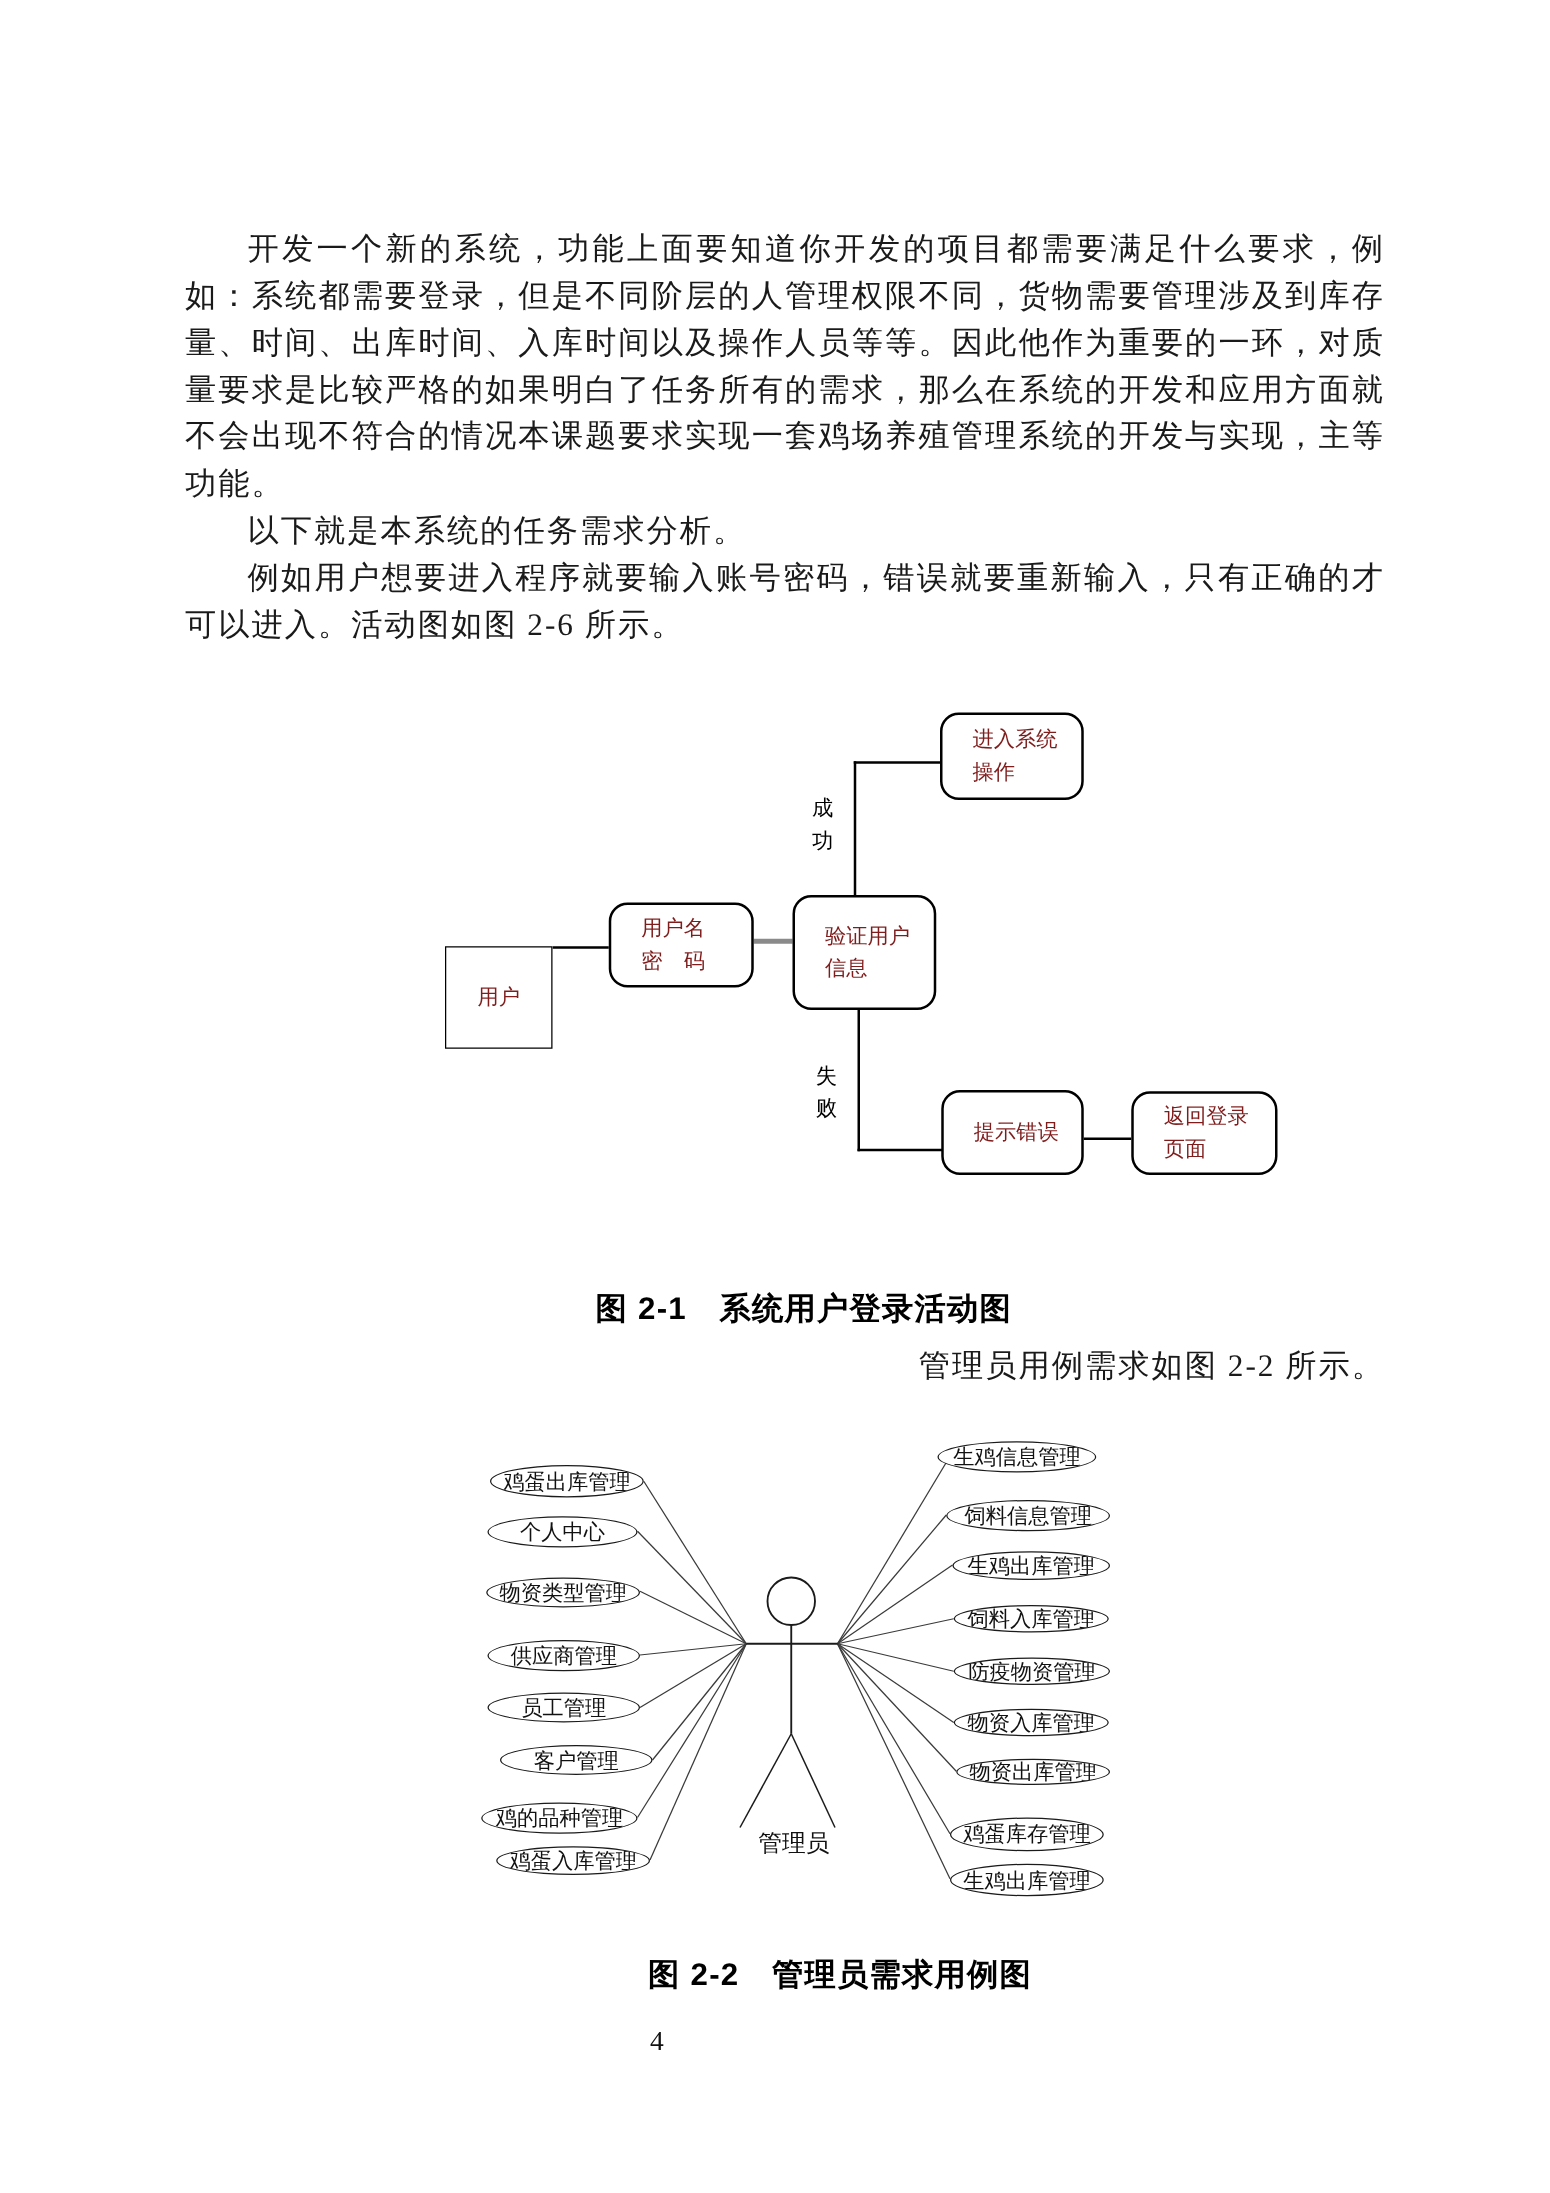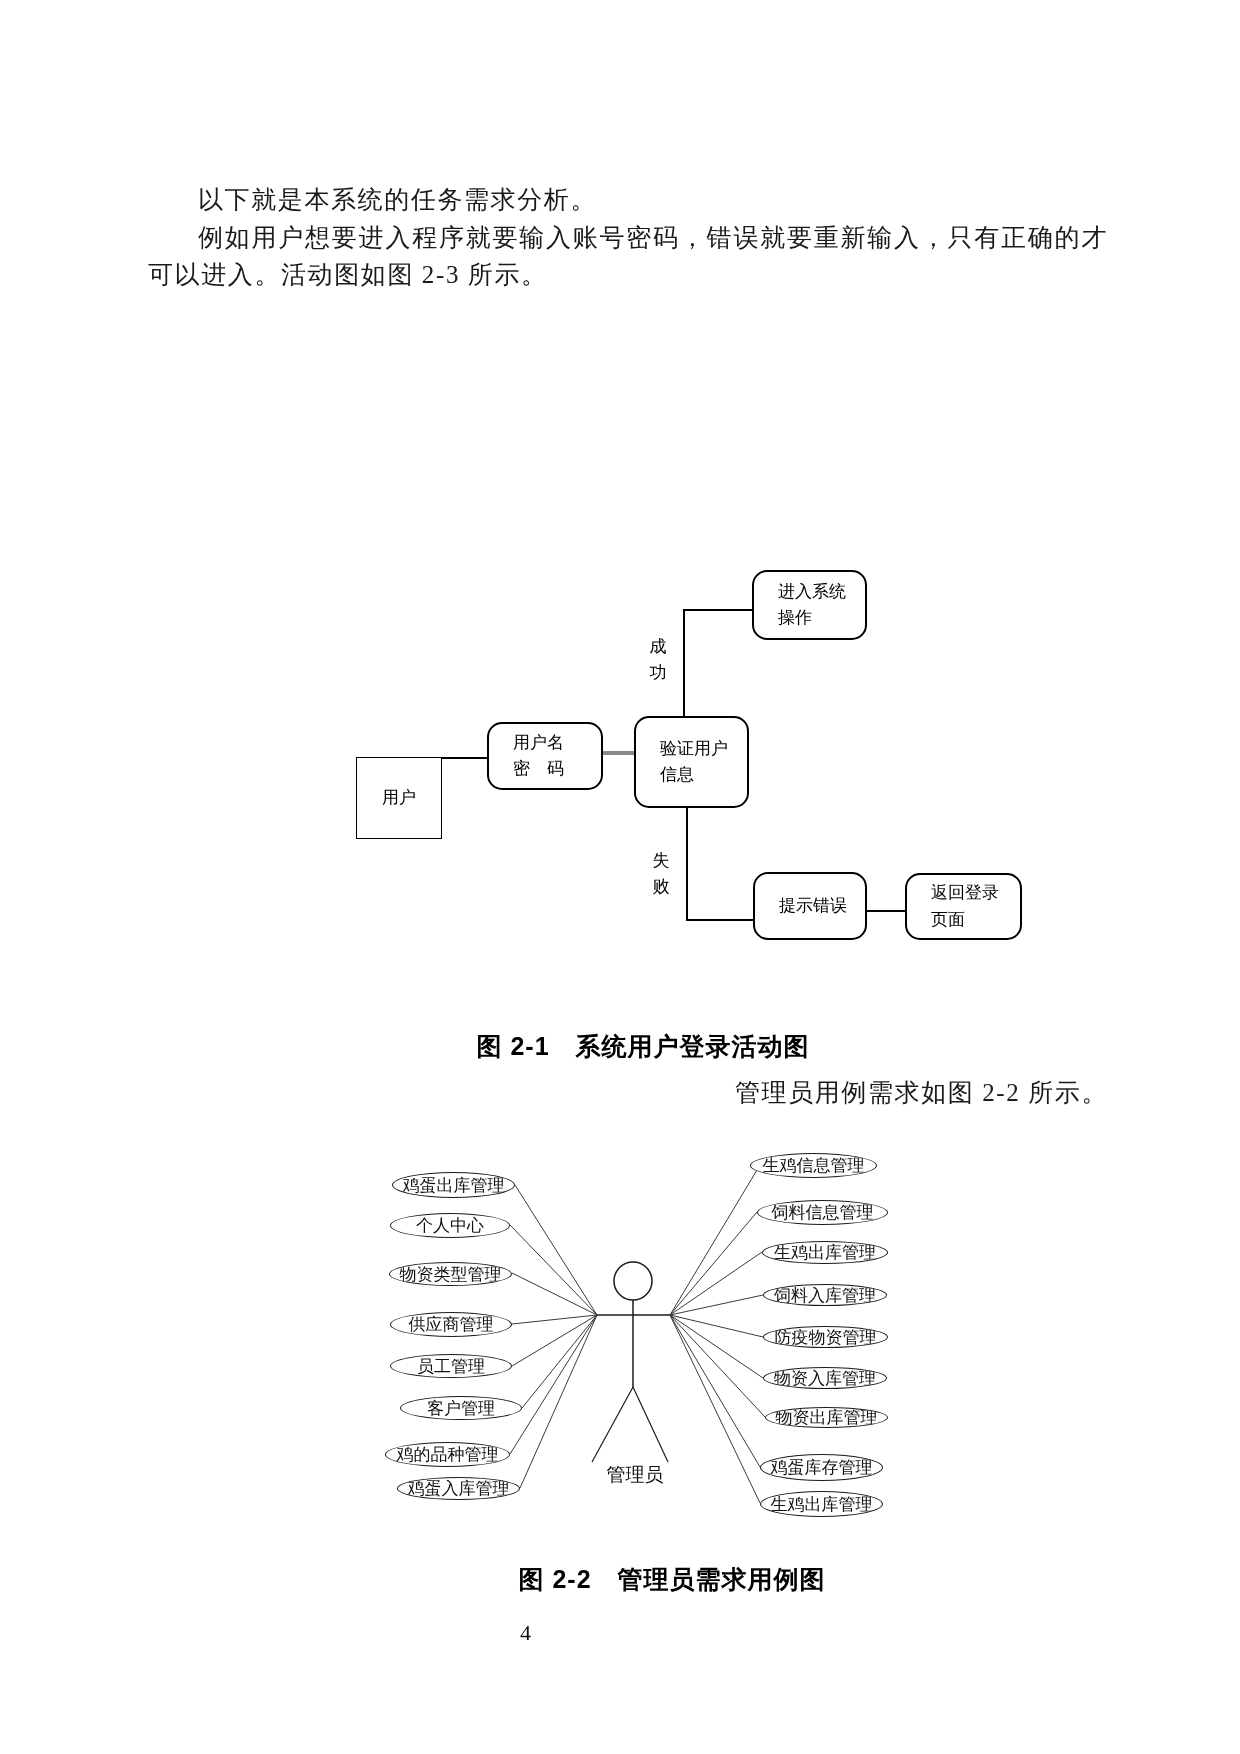--- a/index.html
+++ b/index.html
@@ -19,21 +19,21 @@
            font-weight:bold;font-size:25px;color:#000;letter-spacing:1px;}
   .caption1{top:1030px;padding-left:46px;box-sizing:border-box;}
   .caption2{top:1563px;padding-left:104px;box-sizing:border-box;}
   .page-number{position:absolute;left:520px;top:1620px;font-size:22px;color:#111;}
 
   
   .diagram1{position:absolute;left:340px;top:560px;width:700px;height:395px;}
   .box{position:absolute;box-sizing:border-box;background:#fff;border:2px solid #000;
        border-radius:15px;display:flex;align-items:center;
        font-family:"Liberation Sans","DejaVu Sans",sans-serif;
-       font-size:17px;line-height:1.55;color:#000000;white-space:pre-line;
+       font-size:17px;line-height:1.55;color:#7f1d1d;white-space:pre-line;
        padding-left:24px;}
   .box.rect{border-radius:0;border-width:1.5px;padding-left:0;justify-content:center;margin-top:40px;}
   .ln{position:absolute;background:#000;}
   .ln.gray{background:#8a8a8a;}
   .flow-label{position:absolute;width:34px;text-align:center;
               font-family:"Liberation Sans","DejaVu Sans",sans-serif;
               font-size:17px;line-height:1.55;color:#000;white-space:pre-line;}
 
   
   .diagram2{position:absolute;left:330px;top:1140px;width:580px;height:392px;}
@@ -45,22 +45,23 @@
   .actor-label{position:absolute;left:270px;top:322px;width:70px;text-align:center;
       font-family:"Liberation Sans","DejaVu Sans",sans-serif;font-size:19px;color:#111;}
 </style>
 </head>
 <body>
 
 <div class="page">
 
 
   <div class="body-text">
+    <p>开发一个新的系统，功能上面要知道你开发的项目都需要满足什么要求，例如：系统都需要登录，但是不同阶层的人管理权限不同，货物需要管理涉及到库存量、时间、出库时间、入库时间以及操作人员等等。因此他作为重要的一环，对质量要求是比较严格的如果明白了任务所有的需求，那么在系统的开发和应用方面就不会出现不符合的情况本课题要求实现一套鸡场养殖管理系统的开发与实现，主等功能。</p>
     <p>以下就是本系统的任务需求分析。</p>
-    <p>例如用户想要进入程序就要输入账号密码，错误就要重新输入，只有正确的才可以进入。活动图如图 2-3 所示。</p>
+    <p>例如用户想要进入程序就要输入账号密码，错误就要重新输入，只有正确的才可以进入。活动图如图 2-6 所示。</p>
   </div>
 
   <div class="diagram1">
     <div class="ln" style="left:102px;top:197px;width:45px;height:2px"></div>
     <div class="ln gray" style="left:263px;top:191px;width:31px;height:4px"></div>
     <div class="ln" style="left:343px;top:49px;width:2px;height:108px"></div>
     <div class="ln" style="left:343px;top:49px;width:70px;height:2px"></div>
     <div class="ln" style="left:346px;top:248px;width:2px;height:113px"></div>
     <div class="ln" style="left:346px;top:359px;width:68px;height:2px"></div>
     <div class="ln" style="left:527px;top:350px;width:38px;height:2px"></div>

